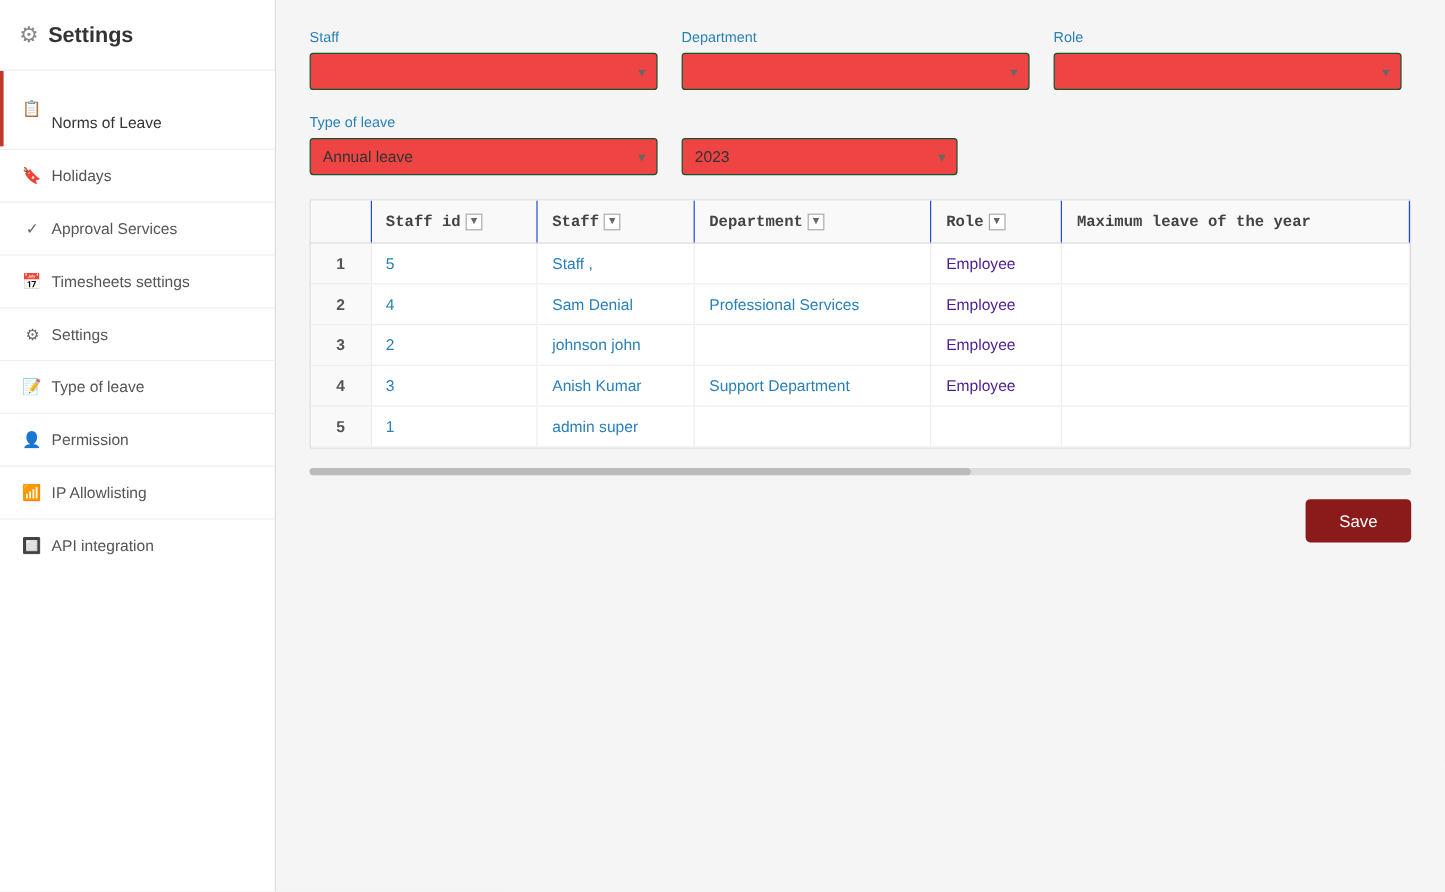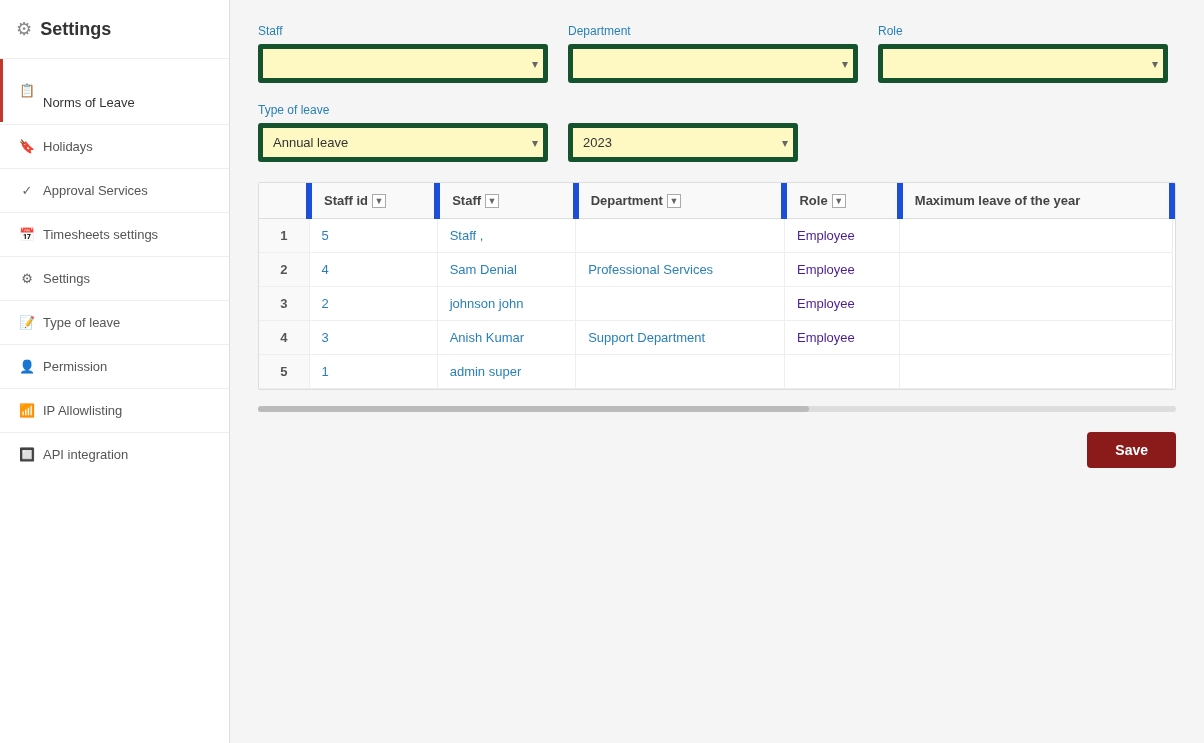--- a/index.html
+++ b/index.html
@@ -96,26 +96,26 @@
       display: flex;
       flex-direction: column;
       gap: 4px;
     }
     .filter-label {
       font-size: 12px;
       color: #2980b9;
       margin-bottom: 2px;
     }
     .filter-select {
-      border: 5px solid #14532d;
+      border: 1px solid #14532d;
       border-radius: 3px;
       padding: 7px 30px 7px 10px;
       font-size: 13px;
       color: #333;
-      background: #fef9c3;
+      background: #ef4444;
       appearance: none;
       cursor: pointer;
       position: relative;
     }
     .select-wrapper {
       position: relative;
       display: inline-block;
     }
     .select-wrapper::after {
       content: '▾';
@@ -148,23 +148,24 @@
     }
     thead tr {
       background: #f9f9f9;
     }
     thead th {
       padding: 10px 12px;
       text-align: left;
       font-weight: 600;
       color: #444;
       border-bottom: 1px solid #ddd;
-      border-right: 6px solid #1d4ed8;
+      border-right: 1px solid #1d4ed8;
       white-space: nowrap;
       user-select: none;
+      font-family: Liberation Mono, monospace;
     }
     thead th:first-child {
       width: 50px;
       text-align: center;
     }
     .th-filter {
       display: inline-flex;
       align-items: center;
       gap: 4px;
     }
@@ -224,21 +225,21 @@
       margin-top: 20px;
     }
     .save-btn {
       background: #8b1a1a;
       color: #fff;
       border: none;
       border-radius: 4px;
       padding: 10px 28px;
       font-size: 14px;
       cursor: pointer;
-      font-weight: 700;
+      font-weight: 400;
     }
   </style>
 </head>
 <body>
 
 <div class="sidebar">
   <div class="sidebar-header">
     <span class="sidebar-gear-icon">⚙</span>
     <span class="sidebar-header-title">Settings</span>
   </div>

